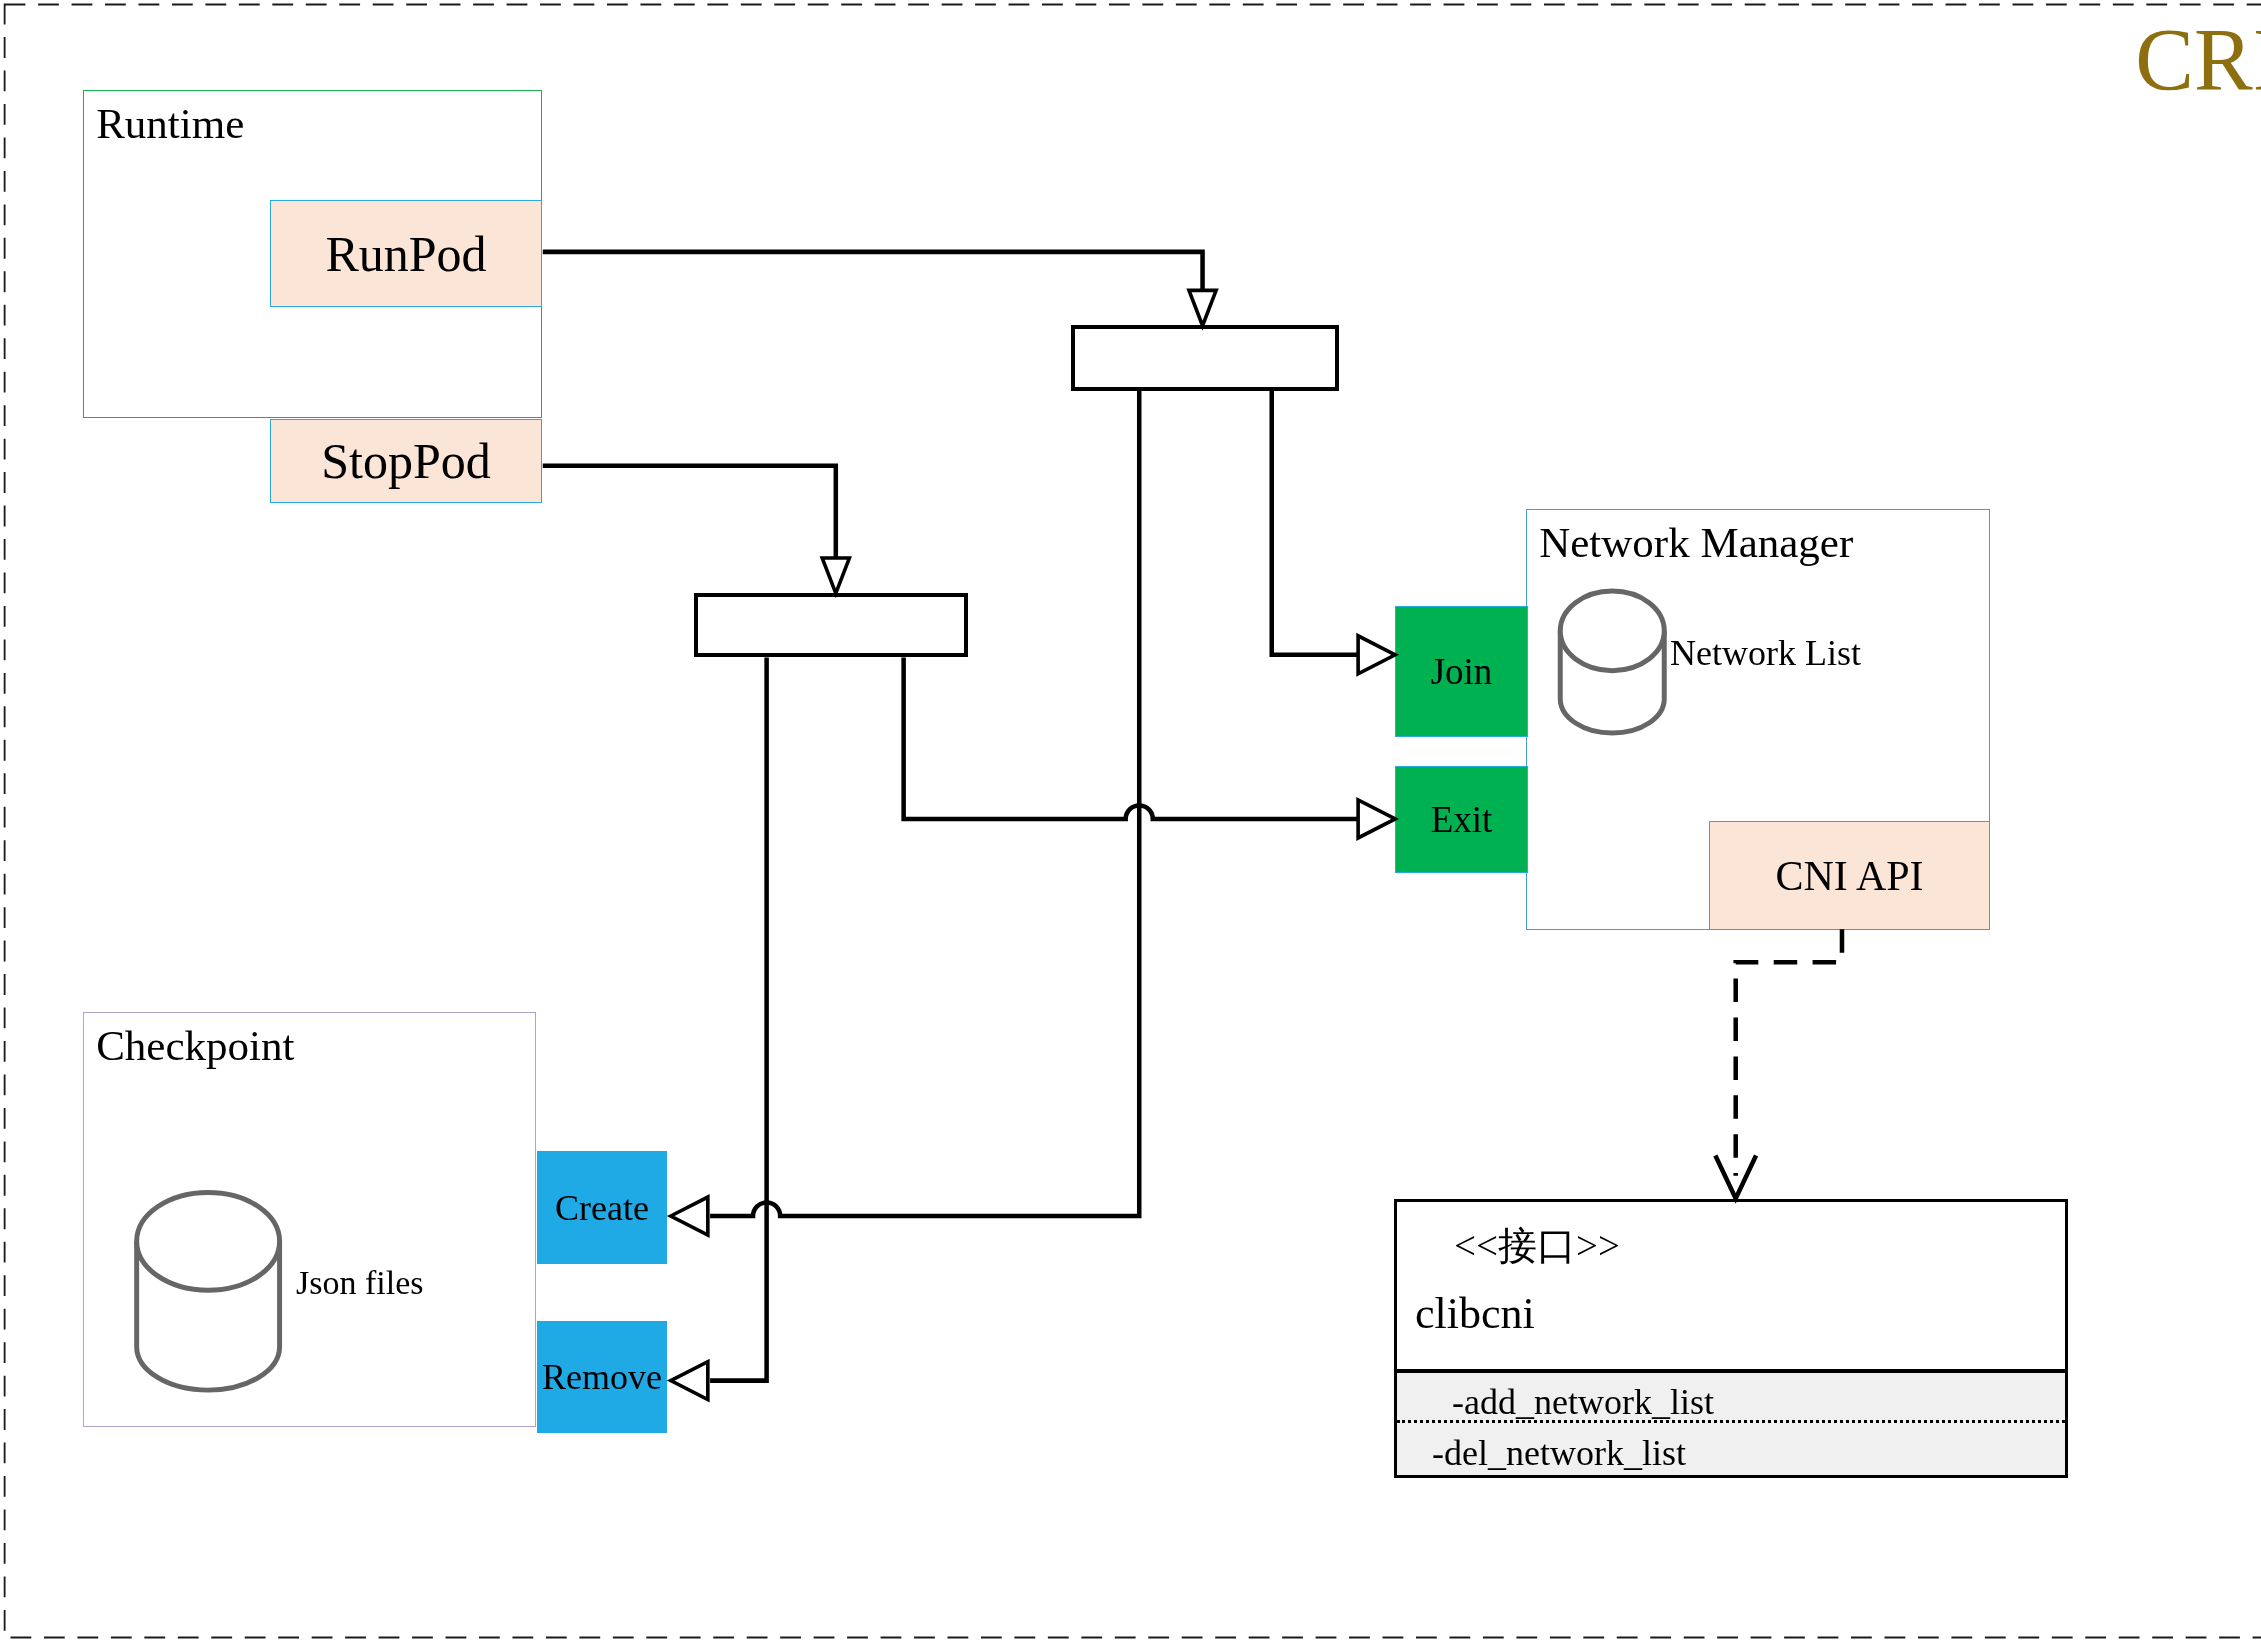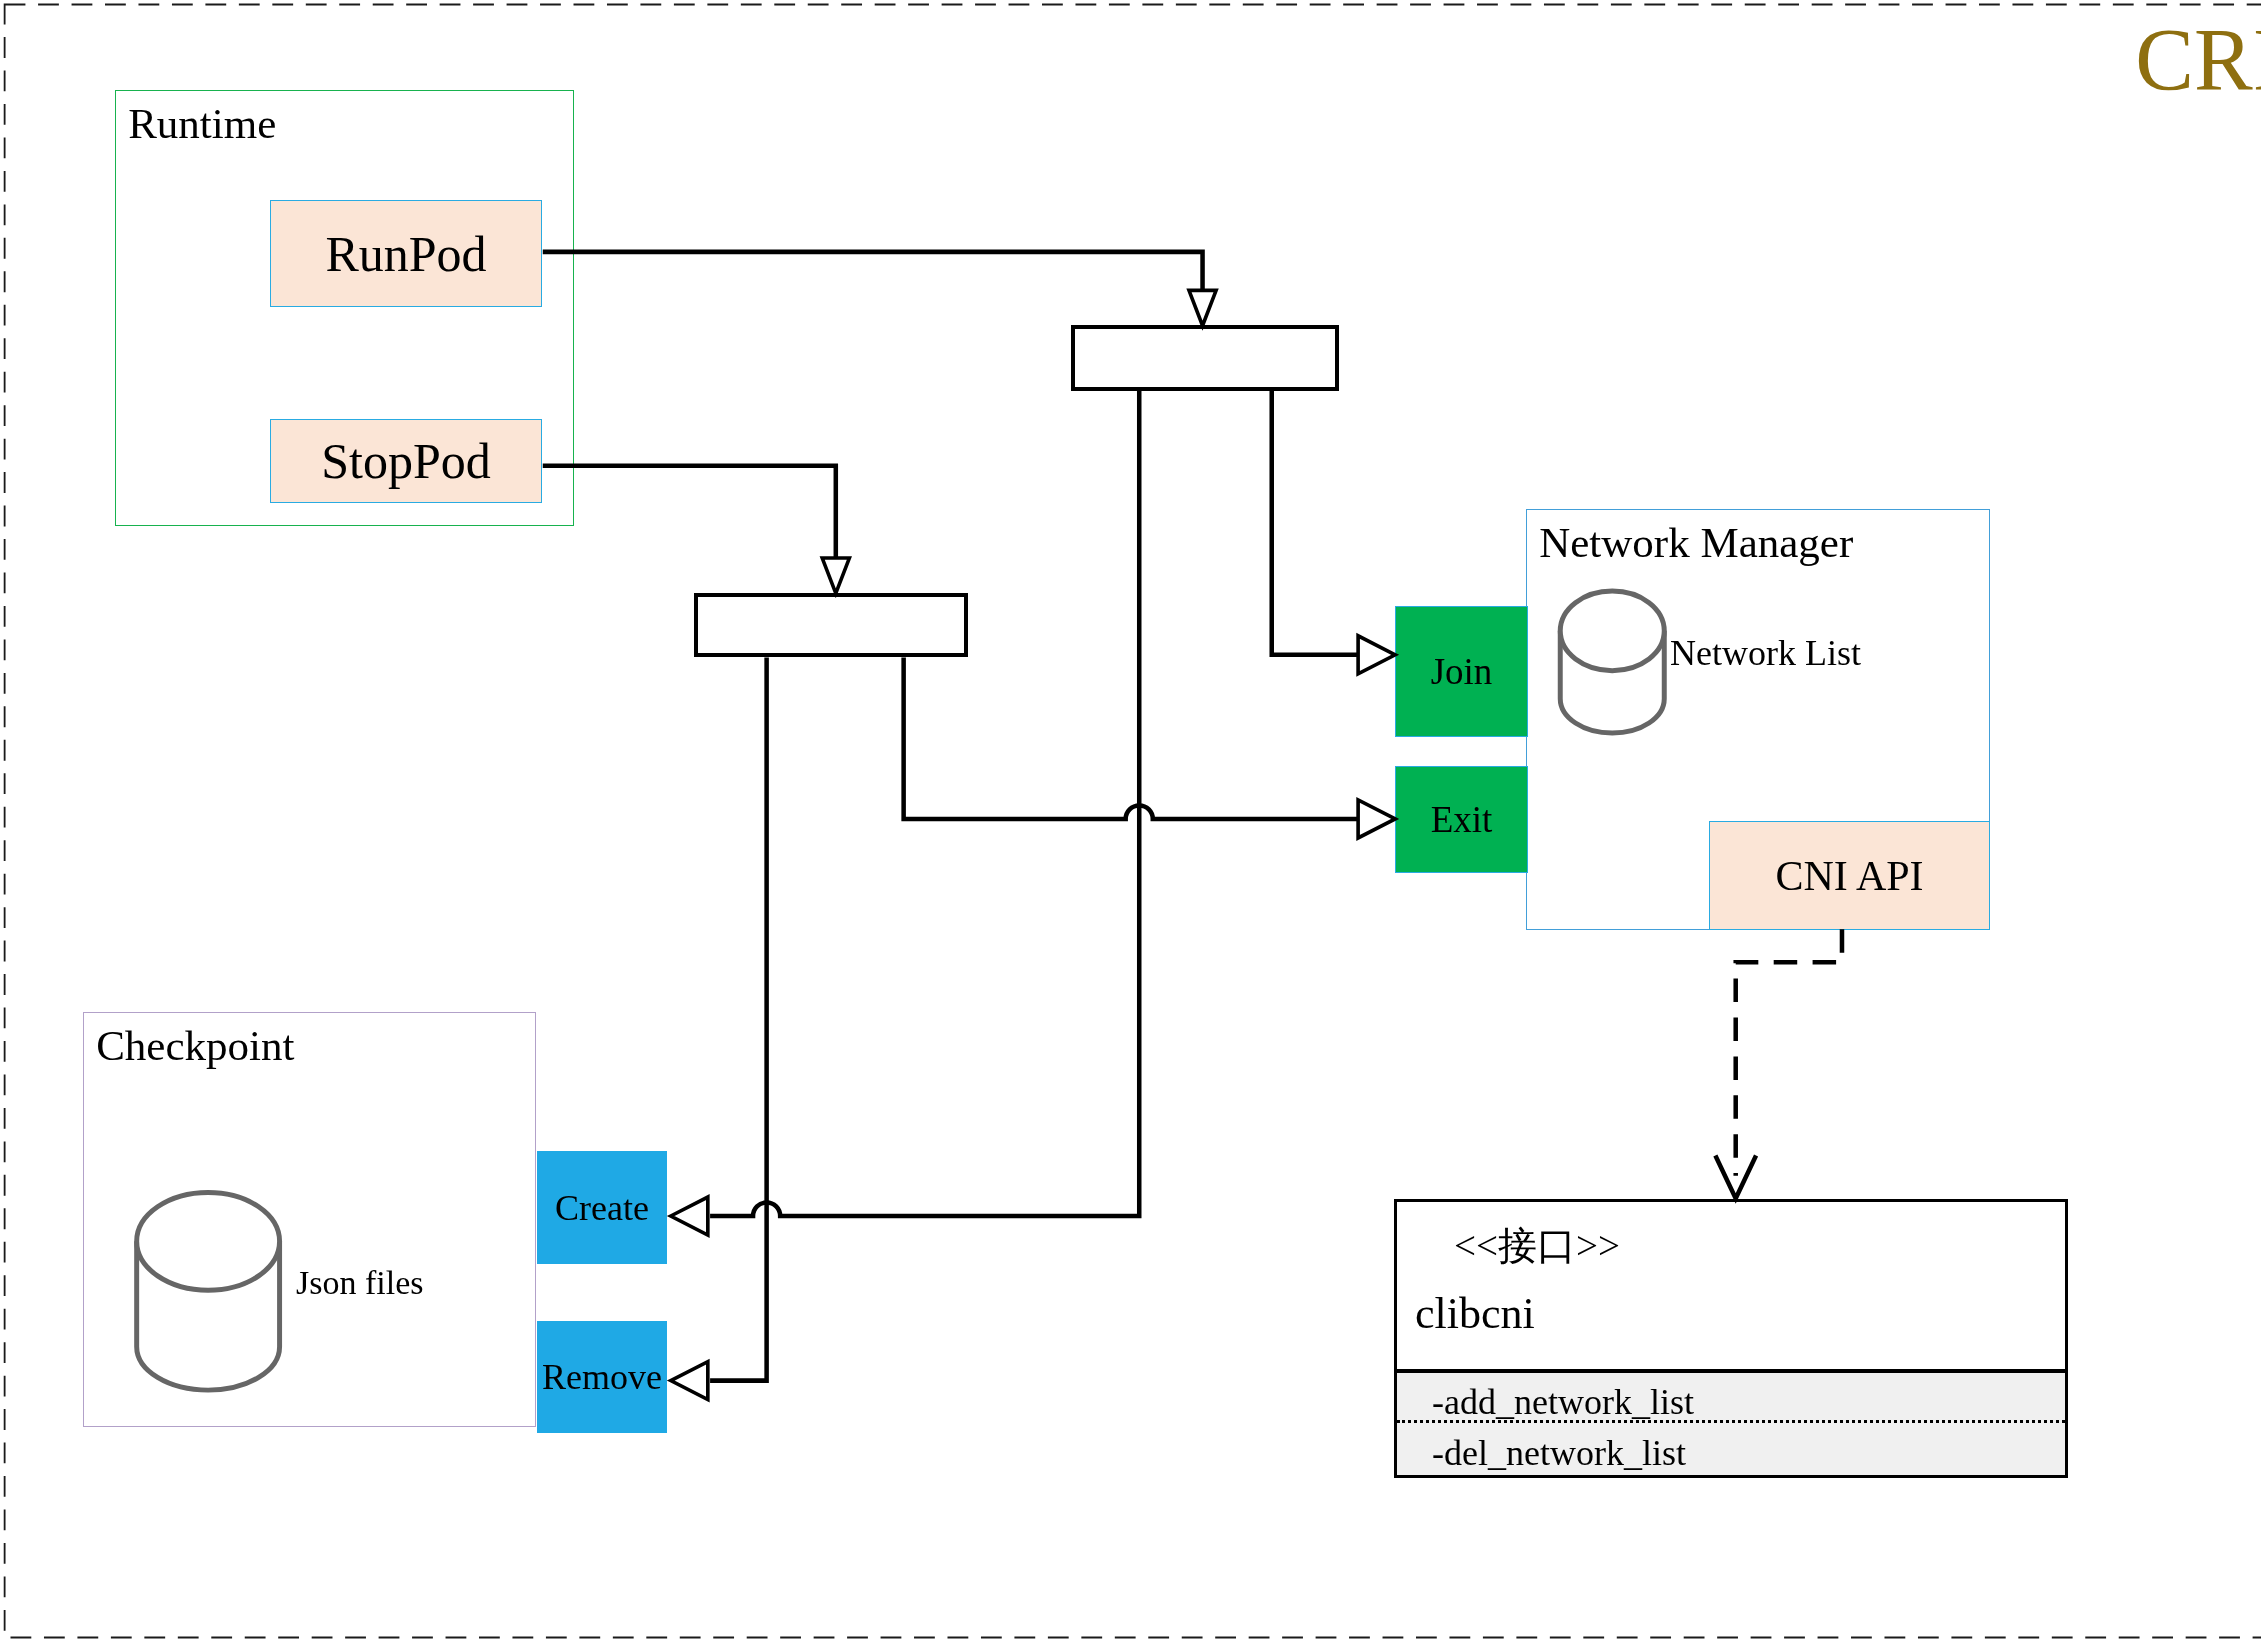--- a/index.html
+++ b/index.html
@@ -11,21 +11,21 @@
   }
   html,body{margin:0;padding:0;background:#fff;}
   #canvas{
     position:relative; width:2335px; height:1642px; background:var(--canvas-bg);
     font-family:"Liberation Serif","DejaVu Serif",serif; color:#000; overflow:hidden;
   }
   .abs{position:absolute; box-sizing:border-box;}
   .box-title{position:absolute; left:12.2px; top:9px; font-size:43px; line-height:1.1; white-space:nowrap;}
   .btn{display:flex; align-items:center; justify-content:center; font-size:50px; white-space:nowrap;}
 
-  #runtime-box{left:83px; top:90px; width:459px; height:436px; border:1.4px solid var(--runtime-border); background:#fff;margin-left:32px;}
+  #runtime-box{left:83px; top:90px; width:459px; height:328px; border:1.4px solid var(--runtime-border); background:#fff;}
   #runpod-btn{left:270px; top:200px; width:272px; height:107px; background:var(--peach-fill); border:1.4px solid var(--peach-border);}
   #stoppod-btn{left:270px; top:419px; width:272px; height:84px; background:var(--peach-fill); border:1.4px solid var(--peach-border);}
 
   #merge-rect-1{left:1071px; top:325px; width:268px; height:66px; border:4.5px solid #000; background:#fff;}
   #merge-rect-2{left:694px; top:593px; width:274px; height:64px; border:4.5px solid #000; background:#fff;}
 
   #nm-box{left:1526px; top:509px; width:464px; height:421px; border:1.8px solid var(--nm-border); background:#fff;}
   #join-btn{left:1395px; top:606px; width:133px; height:131px; background:var(--green-fill); border:1.4px solid var(--peach-border); font-size:37px;}
   #exit-btn{left:1395px; top:766px; width:133px; height:107px; background:var(--green-fill); border:1.4px solid var(--peach-border); font-size:37px;}
   #cni-api-box{left:1709px; top:821px; width:281px; height:109px; background:var(--peach-fill); border:1.4px solid var(--peach-border); font-size:42px;}
@@ -35,21 +35,21 @@
   #json-files-label{left:296px; top:1264px; font-size:34px; white-space:nowrap;text-align:right;}
   #create-btn{left:537px; top:1151px; width:130px; height:113px; background:var(--blue-fill); font-size:36px;}
   #remove-btn{left:537px; top:1321px; width:130px; height:112px; background:var(--blue-fill); font-size:36px;}
 
   #clibcni-box{left:1394px; top:1199px; width:674px; height:279px; border:3.6px solid #000; background:#fff;}
   #clibcni-header{position:absolute; left:0; top:0; right:0; height:167px; background:#fff;}
   #clibcni-stereotype{position:absolute; left:18px; top:17px; font-size:39px; white-space:nowrap;margin-left:39px;}
   #clibcni-name{position:absolute; left:18px; top:86px; font-size:44px; white-space:nowrap;}
   #clibcni-methods{position:absolute; left:0; top:167px; right:0; bottom:0; background:var(--methods-bg); border-top:4.5px solid #000;}
   .method-row{position:absolute; left:35px; font-size:36px; white-space:nowrap;}
-  #method-add{top:8.1px;}
+  #method-add{top:8.1px;margin-left:20px;}
   #method-del{top:59px;}
   #clibcni-method-divider{position:absolute; left:0; right:0; top:47px; border-top:3.6px dotted #000;}
 
   #cri-title{right:53px; top:16.3px; font-size:88px; color:var(--cri-color); line-height:1; white-space:nowrap;}
 
   #wires{position:absolute; left:0; top:0; pointer-events:none;}
 </style>
 </head>
 <body>
 

